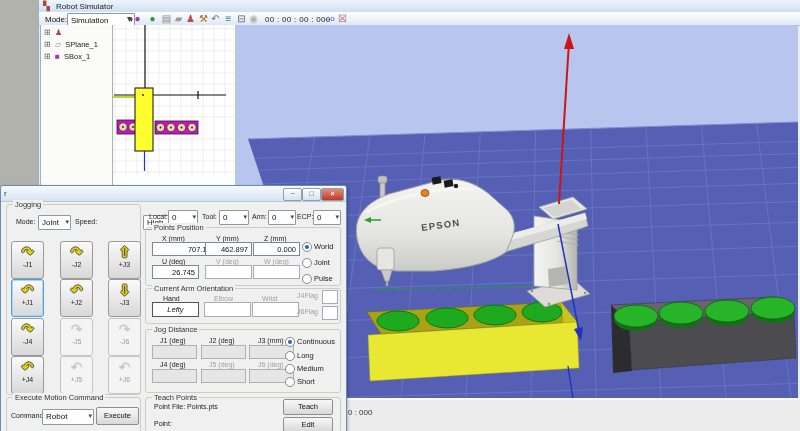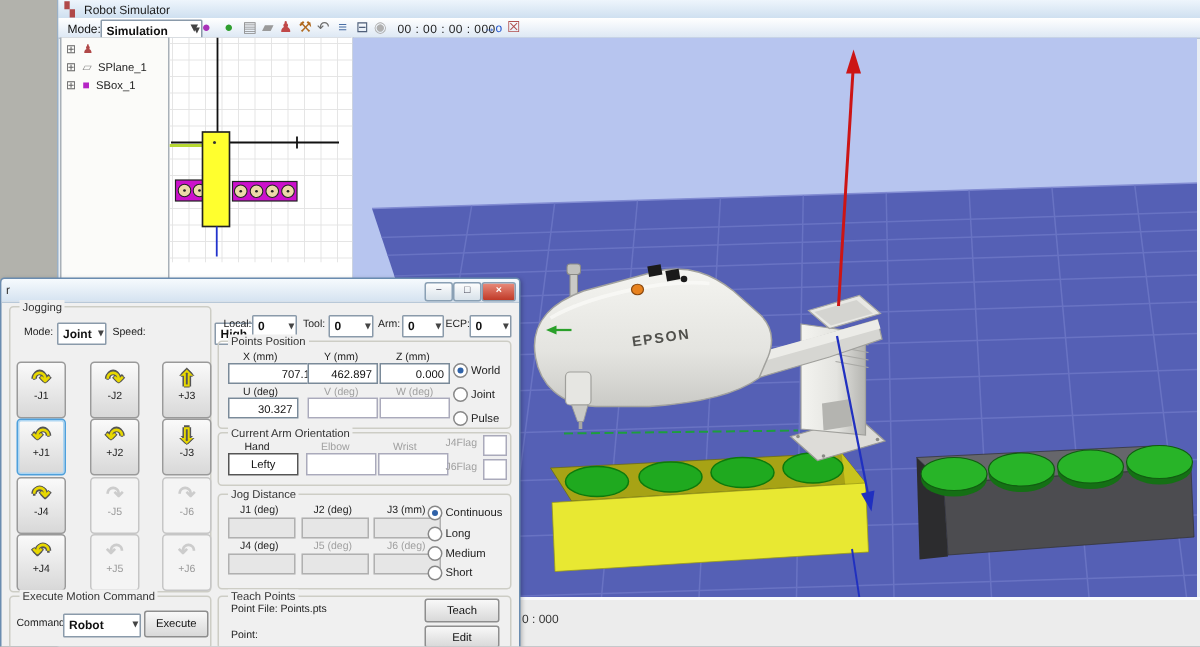--- a/index.html
+++ b/index.html
@@ -11,21 +11,21 @@
   #mainwin{left:38px;top:0;width:762px;height:431px;background:#e9eef4;
     border-left:1px solid #9ab0c6;border-right:1px solid #9ab0c6;}
   #main-titlebar{left:0;top:0;width:762px;height:12px;
     background:linear-gradient(#eef5fc,#cfe0f0);border-bottom:1px solid #b6c6d8;}
   #main-title{left:17px;top:2px;font-size:8px;color:#1c1c1c;}
   .win-ico{left:4px;top:1px;font-size:9px;color:#b04848;line-height:10px;}
   #main-toolbar{left:0;top:12px;width:762px;height:13px;
     background:linear-gradient(#ffffff,#dde8f4);border-bottom:1px solid #b8c4d2;}
   .tlabel{top:3px;font-size:8px;color:#111;}
   .combo{background:#fff;border:1px solid #8a9aaa;border-radius:1px;
-    font-size:8px;color:#111;overflow:hidden;white-space:nowrap;font-weight:bold;}
+    font-size:8px;color:#111;overflow:hidden;white-space:nowrap;}
   .combo .cv{position:absolute;left:3px;top:2px;}
   .combo .carrow{position:absolute;right:1px;top:2px;font-size:7px;color:#444;}
   .tico{top:1px;width:13px;height:12px;text-align:center;font-size:10px;line-height:12px;}
   #tb-timer{top:3px;font-size:8px;letter-spacing:.3px;color:#222;}
   
   .panel-header{height:10px;background:linear-gradient(#fdfdfd,#dfe3e8);
     border:1px solid #a0a8b0;font-size:7.5px;color:#333;}
   .panel-header .pt{position:absolute;left:3px;top:1px;}
   .panel-header .pin{position:absolute;right:2px;top:0px;color:#777;font-size:8px;}
   #tree-panel{left:1px;top:25px;width:71px;height:373px;background:#fbfbf9;
@@ -52,21 +52,21 @@
     background:linear-gradient(#fdfdfd,#d8e2ea);text-align:center;
     font-size:7px;line-height:10px;color:#445;}
   #btn-close{background:linear-gradient(#e88a7a,#c03a28);color:#fff;font-weight:bold;}
   .group{border:1px solid #cdcdc5;border-radius:3px;}
   .legend{position:absolute;top:-5px;left:6px;background:#f0f0f0;padding:0 2px;
     font-size:7.5px;color:#333;white-space:nowrap;}
   .flabel{font-size:7px;color:#222;white-space:nowrap;}
   .flabel.dis{color:#a0a0a0;}
   .tb{background:#fff;border:1px solid #7a8a99;font-size:7.5px;color:#111;}
   .tb .val{position:absolute;right:3px;top:2px;}
-  .tb .valc{position:absolute;left:0;right:0;top:2px;text-align:center;}
+  .tb .valc{position:absolute;left:0;right:0;top:2px;text-align:center;font-style:italic;}
   .tb.dis{background:#e6e6e6;border-color:#b0b0b0;}
   .tb.hand{border-color:#555;}
   .radio{width:8px;height:8px;border:1px solid #888;border-radius:50%;background:#fff;}
   .radio.checked::after{content:"";position:absolute;left:2px;top:2px;width:4px;height:4px;
     border-radius:50%;background:#2f62a8;}
   .rlabel{font-size:7.5px;color:#222;}
   .jogbtn{width:31px;height:36px;background:linear-gradient(#fafafa,#d8d8d8);
     border:1px solid #9a9a9a;border-radius:3px;text-align:center;}
   .jogbtn.focused{border:1px solid #4ea0dc;box-shadow:inset 0 0 0 1px #aed6f2;}
   .jogbtn .jicon{display:block;margin-top:1px;font-size:14px;font-weight:bold;height:18px;
@@ -436,21 +436,21 @@
       <div class="abs tb" style="left:59px;top:14px;width:45px;height:12px;">
         <span class="val">462.897</span>
         </div>
       <div class="abs tb" style="left:107px;top:14px;width:45px;height:12px;">
         <span class="val">0.000</span>
         </div>
       <span class="abs flabel" style="left:16px;top:30px;">U (deg)</span>
       <span class="abs flabel dis" style="left:70px;top:30px;">V (deg)</span>
       <span class="abs flabel dis" style="left:118px;top:30px;">W (deg)</span>
       <div class="abs tb" style="left:6px;top:37px;width:45px;height:12px;">
-        <span class="val">30.327</span>
+        <span class="val">26.745</span>
         </div>
       <div class="abs tb" style="left:59px;top:37px;width:45px;height:12px;border-color:#aab;"></div>
       <div class="abs tb" style="left:107px;top:37px;width:45px;height:12px;border-color:#aab;"></div>
       <span class="abs radio checked" style="left:156px;top:14px;"></span>
       <span class="abs rlabel" style="left:168px;top:14px;">World</span>
       <span class="abs radio" style="left:156px;top:30px;"></span>
       <span class="abs rlabel" style="left:168px;top:30px;">Joint</span>
       <span class="abs radio" style="left:156px;top:46px;"></span>
       <span class="abs rlabel" style="left:168px;top:46px;">Pulse</span>
     </div>

